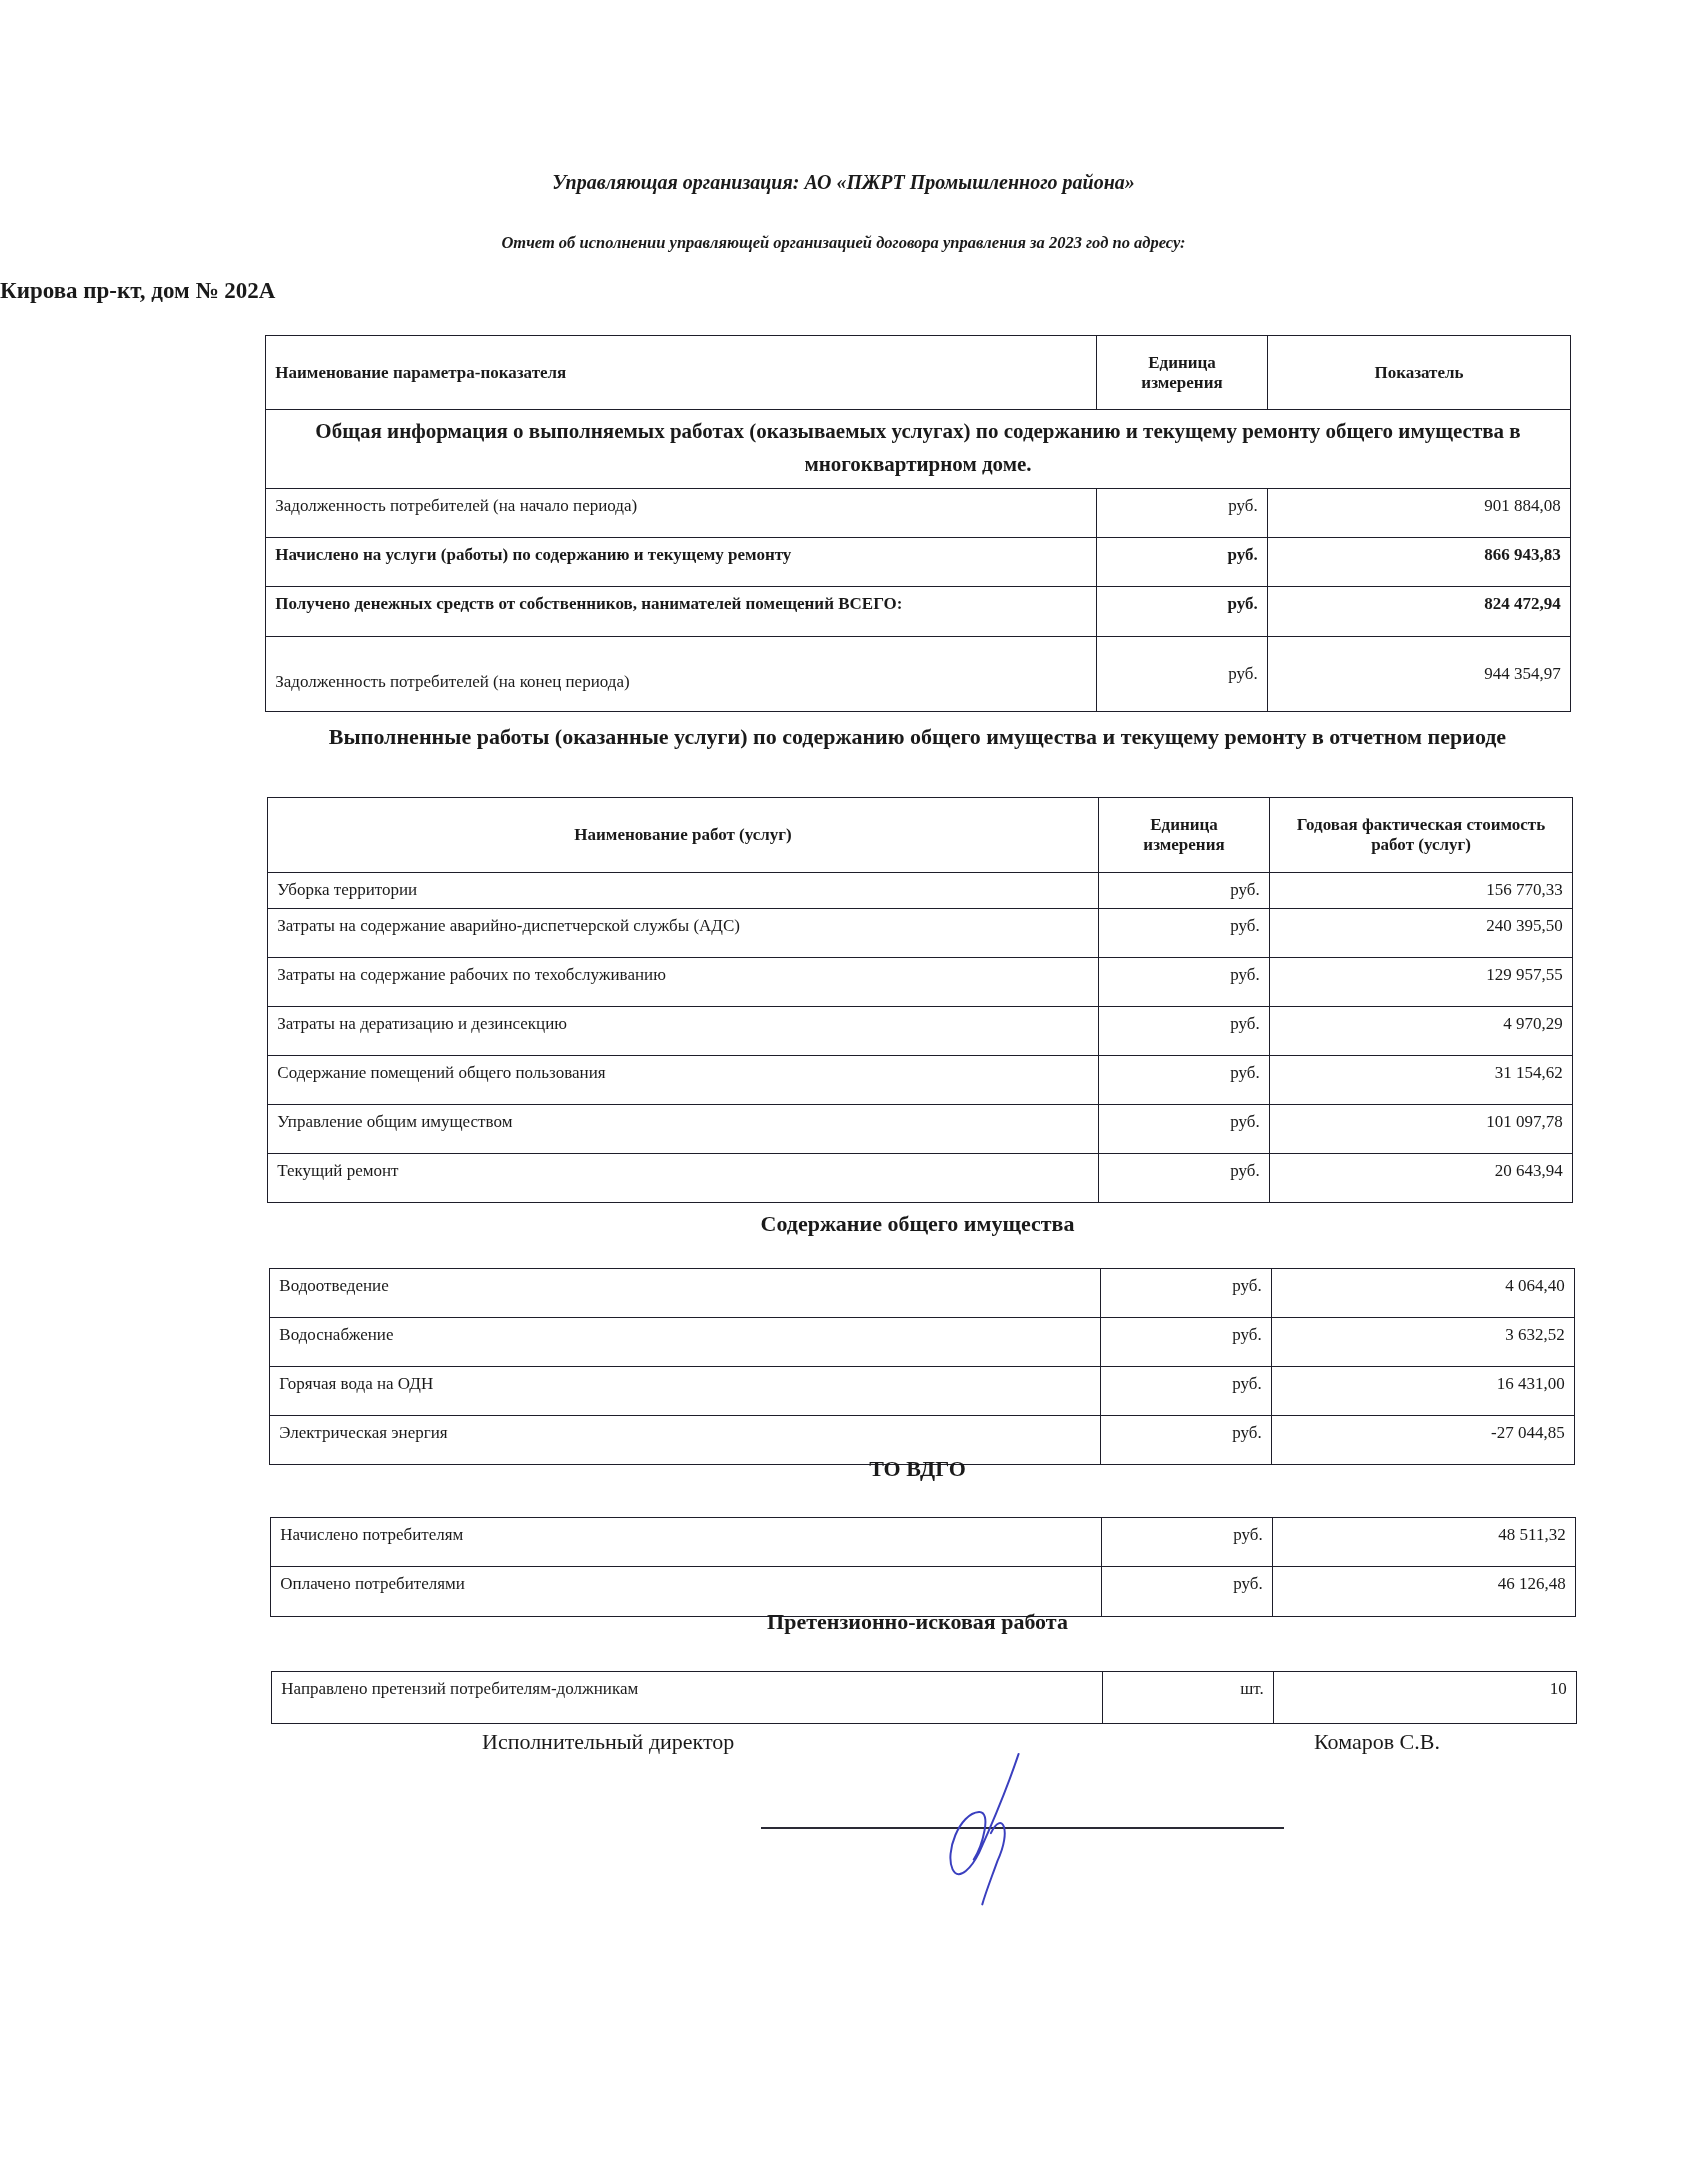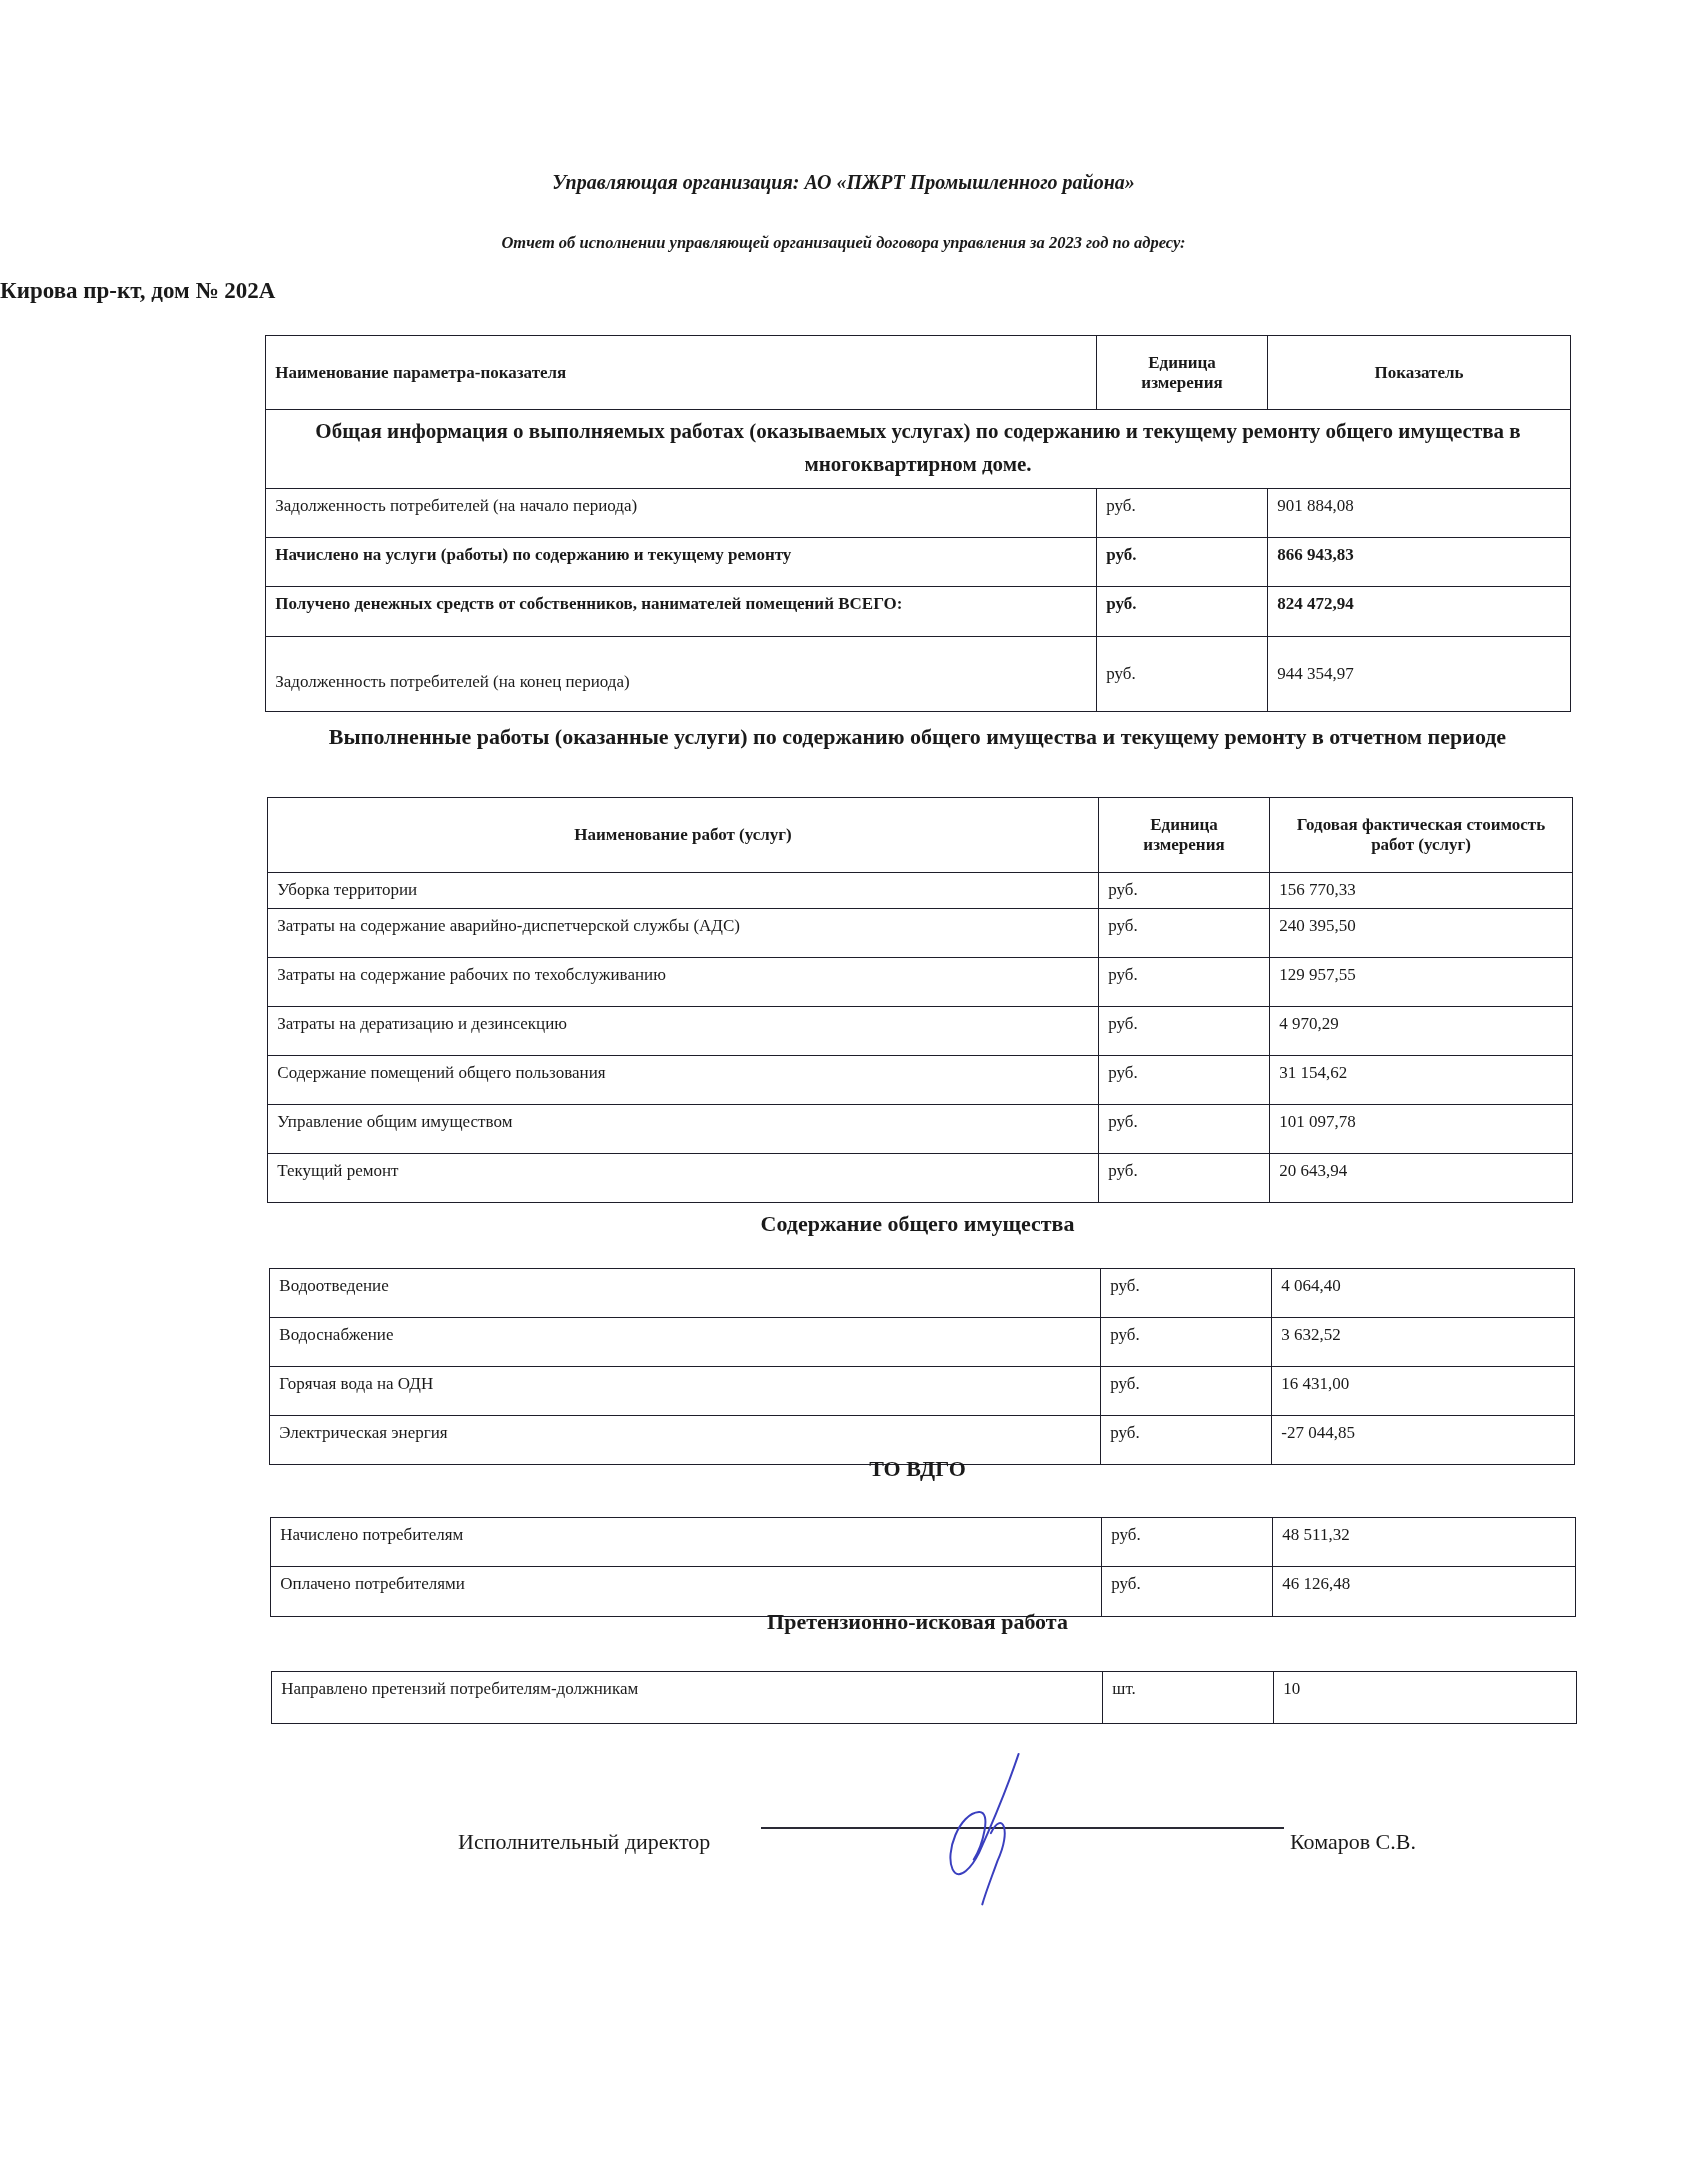--- a/index.html
+++ b/index.html
@@ -5,28 +5,28 @@
   html, body { margin: 0; padding: 0; background: #ffffff; }
   body { width: 1687px; height: 2183px; position: relative; font-family: "Liberation Serif", serif; color: #1a1a1a; overflow: hidden; }
   .abs { position: absolute; }
   .center { text-align: center; }
   .org-title { left: 0; width: 1687px; top: 171px; font-size: 20px; font-weight: bold; font-style: italic; text-align: center; }
   .report-sub { left: 0; width: 1687px; top: 233px; font-size: 16.5px; font-weight: bold; font-style: italic; text-align: center; }
   .address { left: 0; width: 1687px; top: 278px; font-size: 23px; font-weight: bold; }
 
   table.grid { position: absolute; border-collapse: collapse; table-layout: fixed; }
   table.grid td { border: 1.7px solid #1e1e2a; font-size: 17px; vertical-align: top; padding: 6.6px 9.3px 0 9.3px; }
-  table.grid td.unit, table.grid td.val { text-align: left; }
+  table.grid td.unit, table.grid td.val { text-align: right; }
   table.grid td.hdr { font-weight: bold; vertical-align: middle; padding-top: 0; }
   .bold td { font-weight: bold; }
   .caption-cell { font-size: 21px !important; font-weight: bold; text-align: center; vertical-align: top !important; padding-top: 5.3px !important; line-height: 33px; }
 
   .section-title { left: 265px; width: 1305px; font-size: 22px; font-weight: bold; text-align: center; line-height: 32px; }
 
-  .sign-label { font-size: 22px; top: 1829px; }
+  .sign-label { font-size: 22px; top: 1729px; margin-left: 24px; }
   .sign-line { border-bottom: 2px solid #2a2a35; top: 1827px; height: 0; }
 </style>
 </head>
 <body>
 
 <div class="abs org-title">Управляющая организация: АО «ПЖРТ Промышленного района»</div>
 <div class="abs report-sub">Отчет об исполнении управляющей организацией договора управления за 2023 год по адресу:</div>
 <div class="abs address">Кирова пр-кт, дом № 202А</div>
 
 <table class="grid" style="left:265px; top:335px; width:1305px;">

